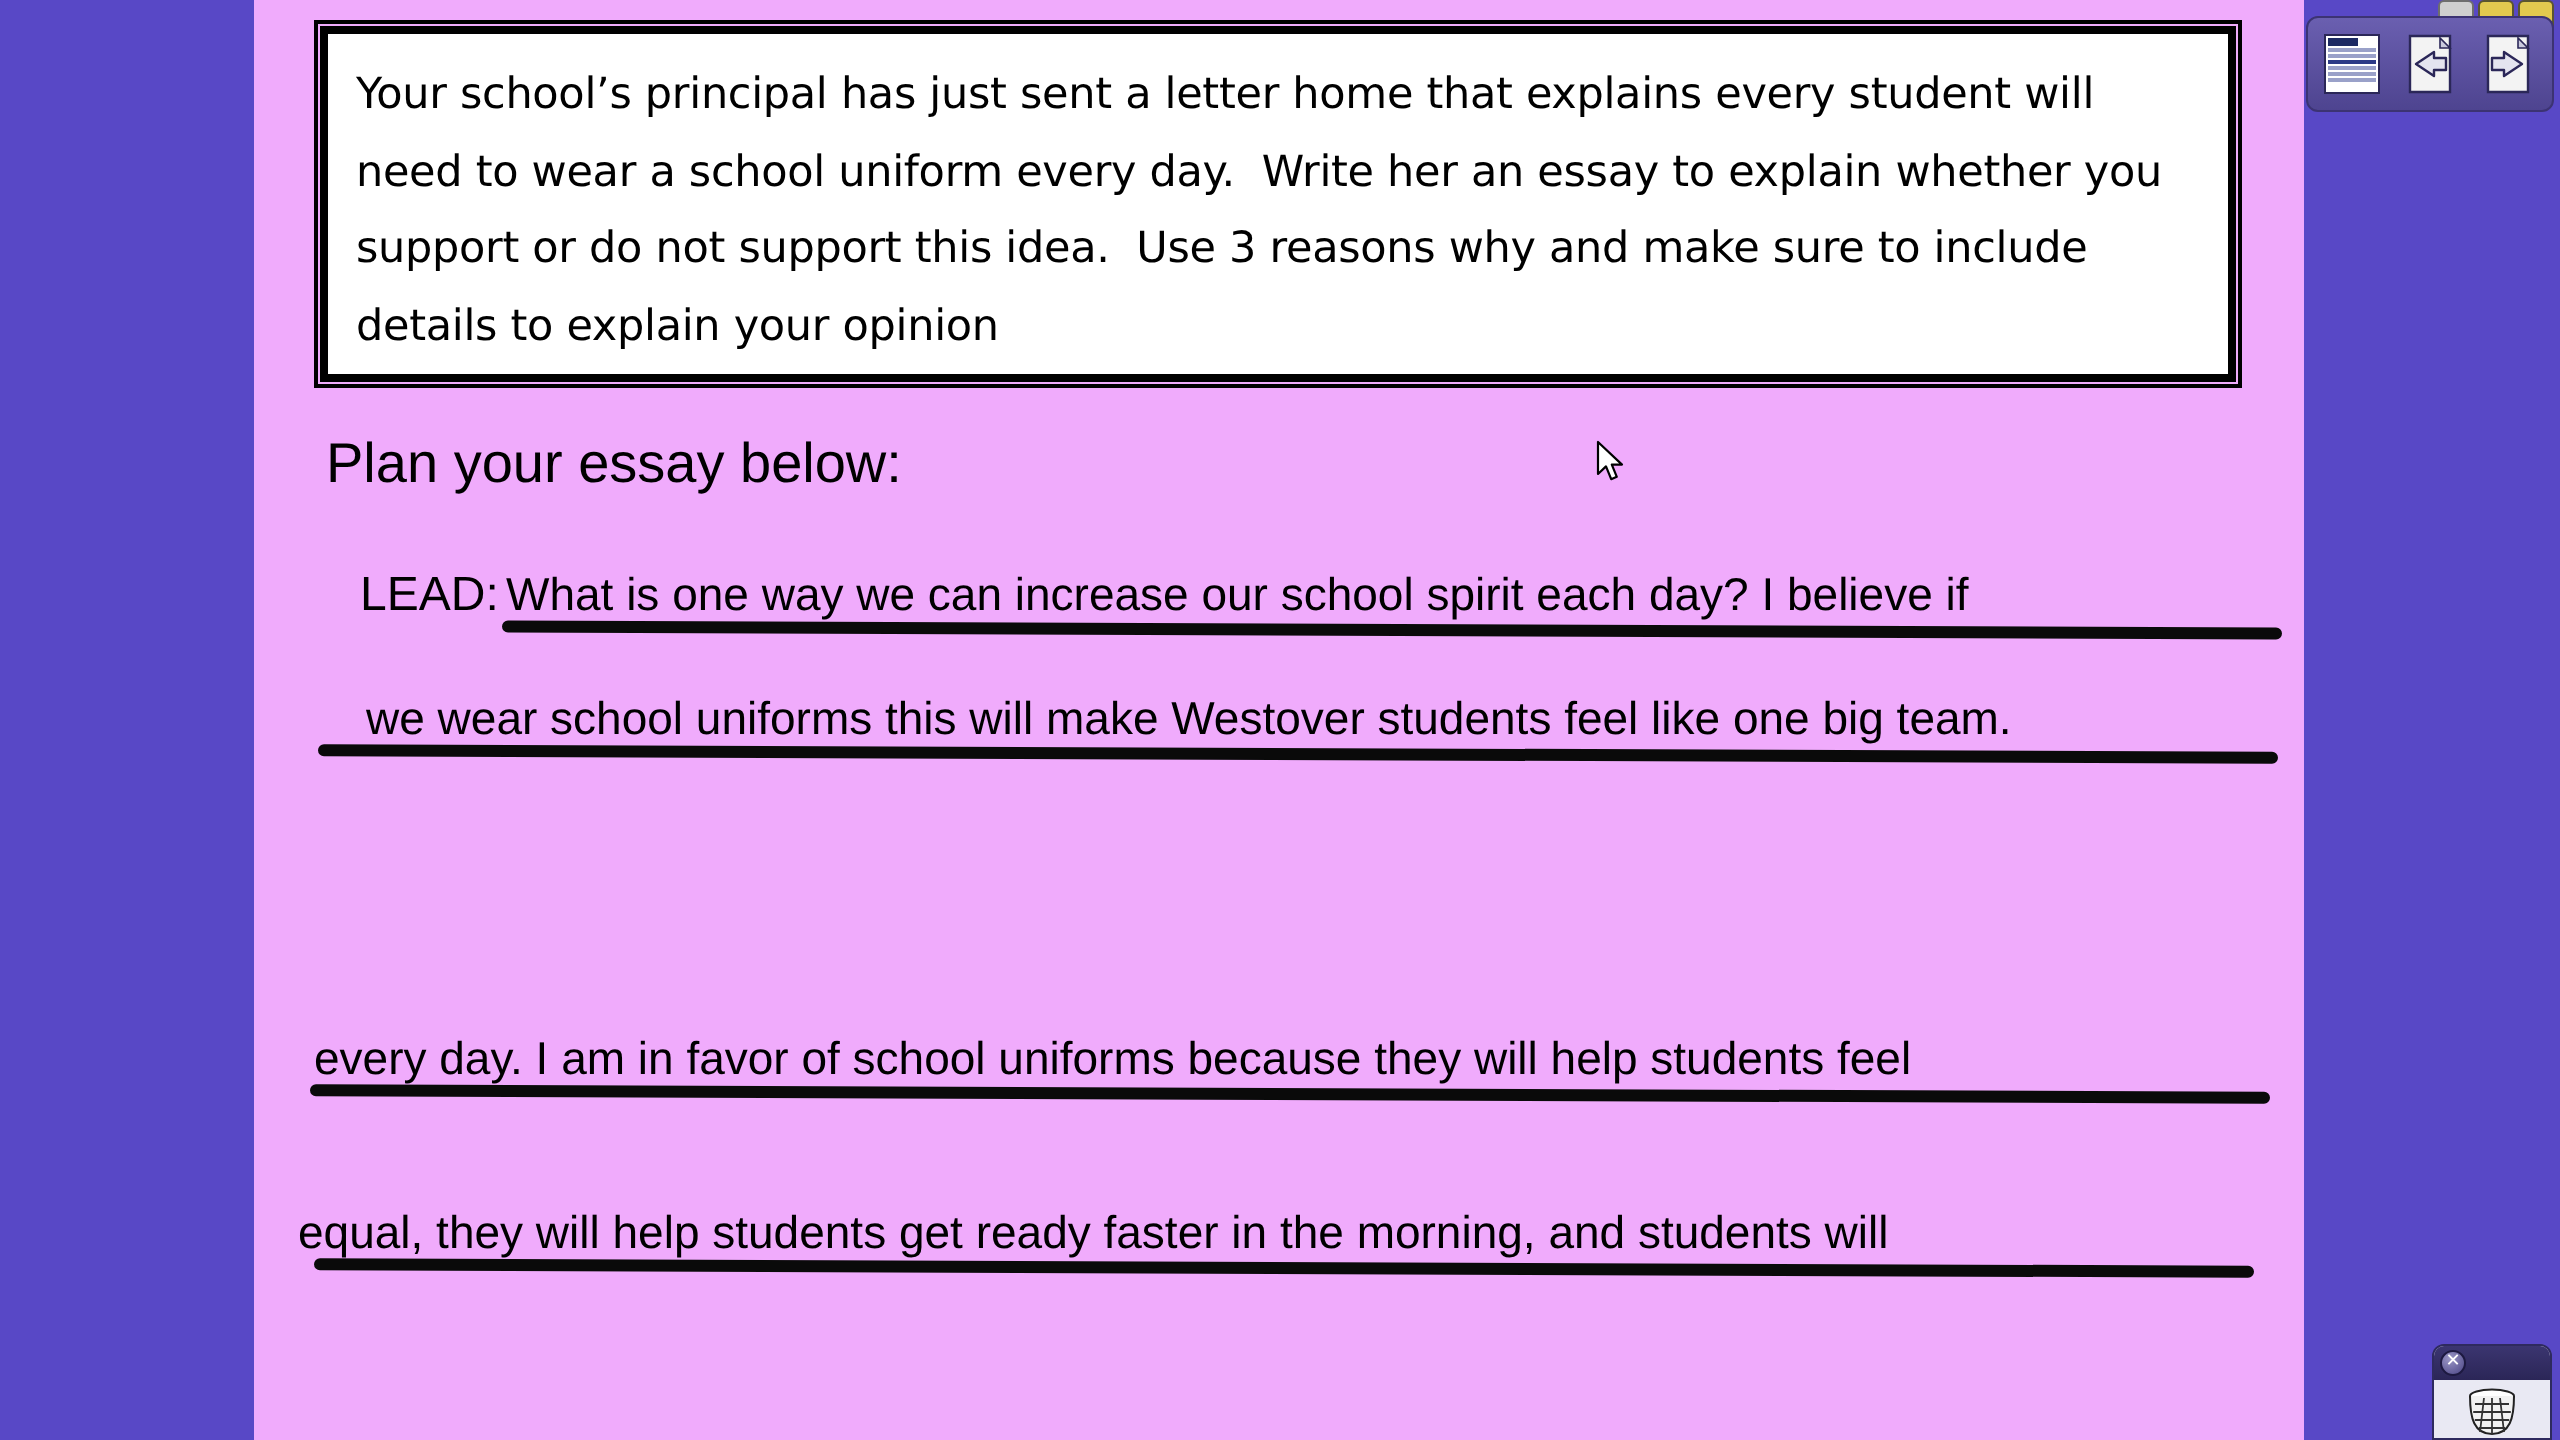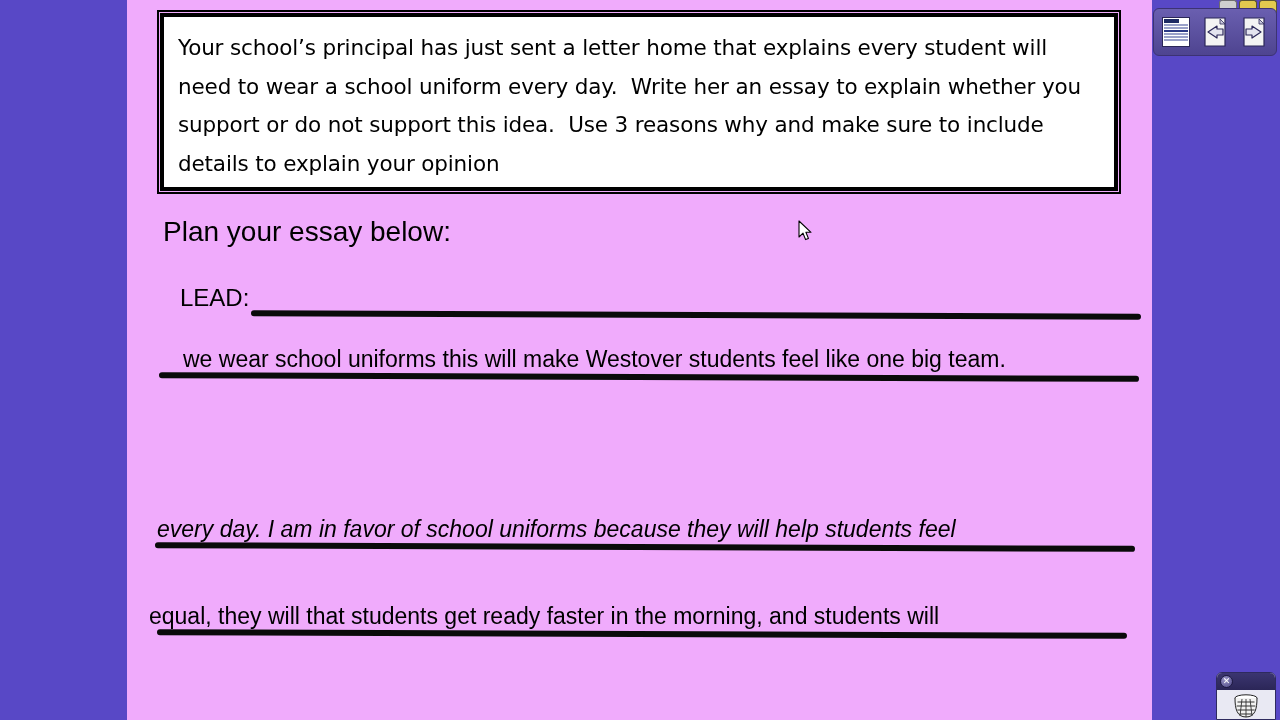--- a/index.html
+++ b/index.html
@@ -208,36 +208,37 @@
   <div id="page">
 
     <div id="prompt-box">
       <div id="prompt-text">Your school’s principal has just sent a letter home that explains every student will need to wear a school uniform every day.  Write her an essay to explain whether you support or do not support this idea.  Use 3 reasons why and make sure to include details to explain your opinion</div>
     </div>
 
     <div id="plan-line">Plan your essay below:</div>
 
     <div class="writing-row" style="left:33px; top:268px; width:1020px;">
       <span class="row-label" style="left:0px;margin-left:20px;">LEAD:</span>
+      <span class="row-text" style="left:93px;">What is one way we can increase our school spirit each day? I believe if</span>
       <div class="rule tilt-down" style="left:91px; width:890px;"></div>
     </div>
 
     <div class="writing-row" style="left:8px; top:330px; width:1020px;">
       <span class="row-text" style="left:2px;margin-left:46px;">we wear school uniforms this will make Westover students feel like one big team.</span>
       <div class="rule tilt-down" style="left:24px; width:980px;"></div>
     </div>
 
 
-    <div class="writing-row" style="left:22px; top:500px; width:1020px;font-style:italic;">
+    <div class="writing-row" style="left:22px; top:500px; width:1020px;">
       <span class="row-text" style="left:8px;">every day. I am in favor of school uniforms because they will help students feel</span>
       <div class="rule tilt-down" style="left:6px; width:980px;"></div>
     </div>
 
     <div class="writing-row" style="left:14px; top:587px; width:1020px;">
-      <span class="row-text" style="left:8px;">equal, they will that students get ready faster in the morning, and students will</span>
+      <span class="row-text" style="left:8px;">equal, they will help students get ready faster in the morning, and students will</span>
       <div class="rule tilt-down" style="left:16px; width:970px;"></div>
     </div>
 
 
   </div>
 
   <div id="win-controls">
     <div class="win-btn grey"></div>
     <div class="win-btn gold"></div>
     <div class="win-btn gold"></div>

